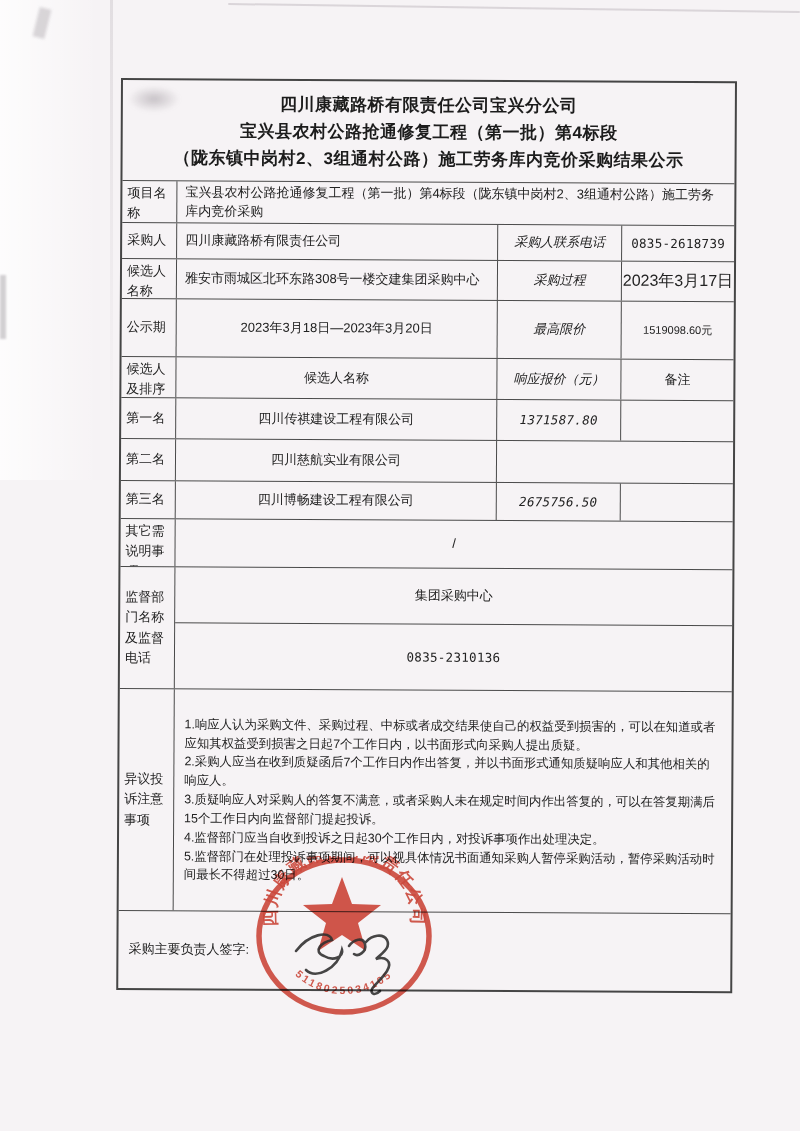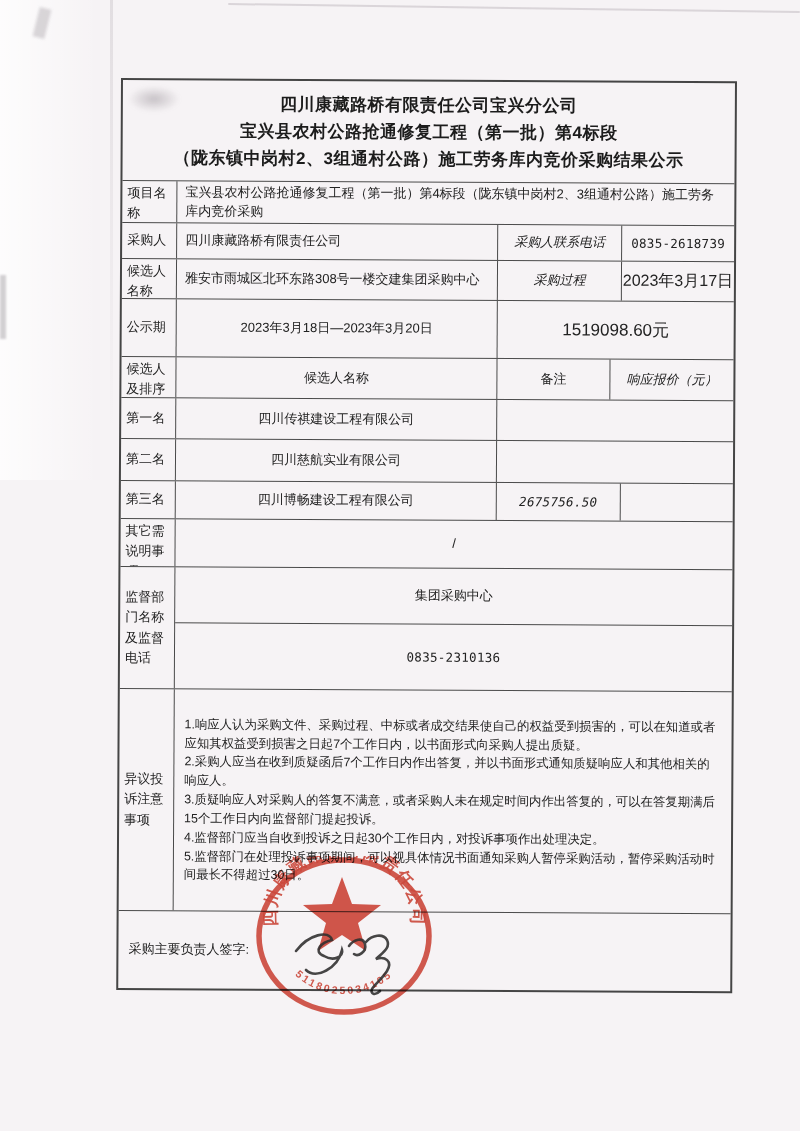--- a/index.html
+++ b/index.html
@@ -91,33 +91,35 @@
   <div class="tr" style="height:40px">
     <div class="td lab">候选人名称</div>
     <div class="td c2 val">雅安市雨城区北环东路308号一楼交建集团采购中心</div>
     <div class="td c3 cen">采购过程</div>
     <div class="td c4 cen" style="font-size:16px">2023年3月17日</div>
   </div>
 
   <div class="tr" style="height:58px">
     <div class="td lab">公示期</div>
     <div class="td c2 cen">2023年3月18日—2023年3月20日</div>
-    <div class="td c4 cen" style="font-size:17px">1519098.60元</div>
+    <div class="td c3 cen">最高限价</div>
+    <div class="td c4 cen" style="font-size:11px">1519098.60元</div>
   </div>
 
   <div class="tr" style="height:41px">
     <div class="td lab">候选人及排序</div>
     <div class="td c2 cen">候选人名称</div>
+    <div class="td c3 cen">响应报价（元）</div>
     <div class="td c4 cen">备注</div>
-    <div class="td c3 cen">响应报价（元）</div>
   </div>
 
   <div class="tr" style="height:41px">
     <div class="td lab">第一名</div>
     <div class="td c2 cen">四川传祺建设工程有限公司</div>
+    <div class="td c3 cen num">1371587.80</div>
     <div class="td c4 cen"></div>
   </div>
   <div class="tr" style="height:42px">
     <div class="td lab">第二名</div>
     <div class="td c2 cen">四川慈航实业有限公司</div>
     <div class="td c4 cen"></div>
   </div>
   <div class="tr" style="height:38px">
     <div class="td lab">第三名</div>
     <div class="td c2 cen">四川博畅建设工程有限公司</div>

